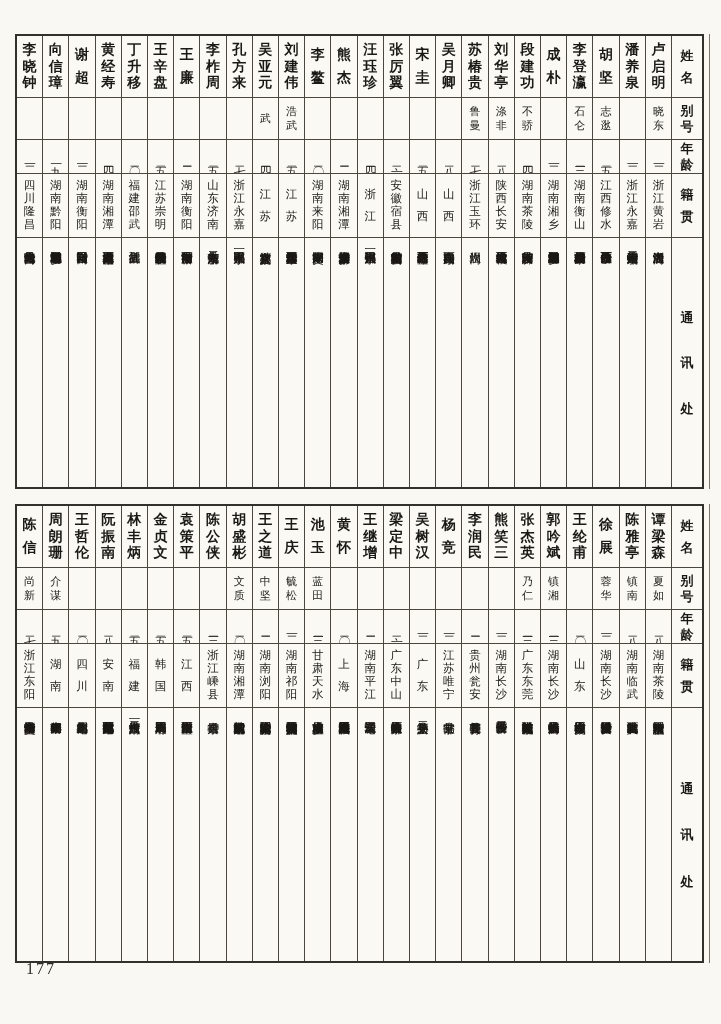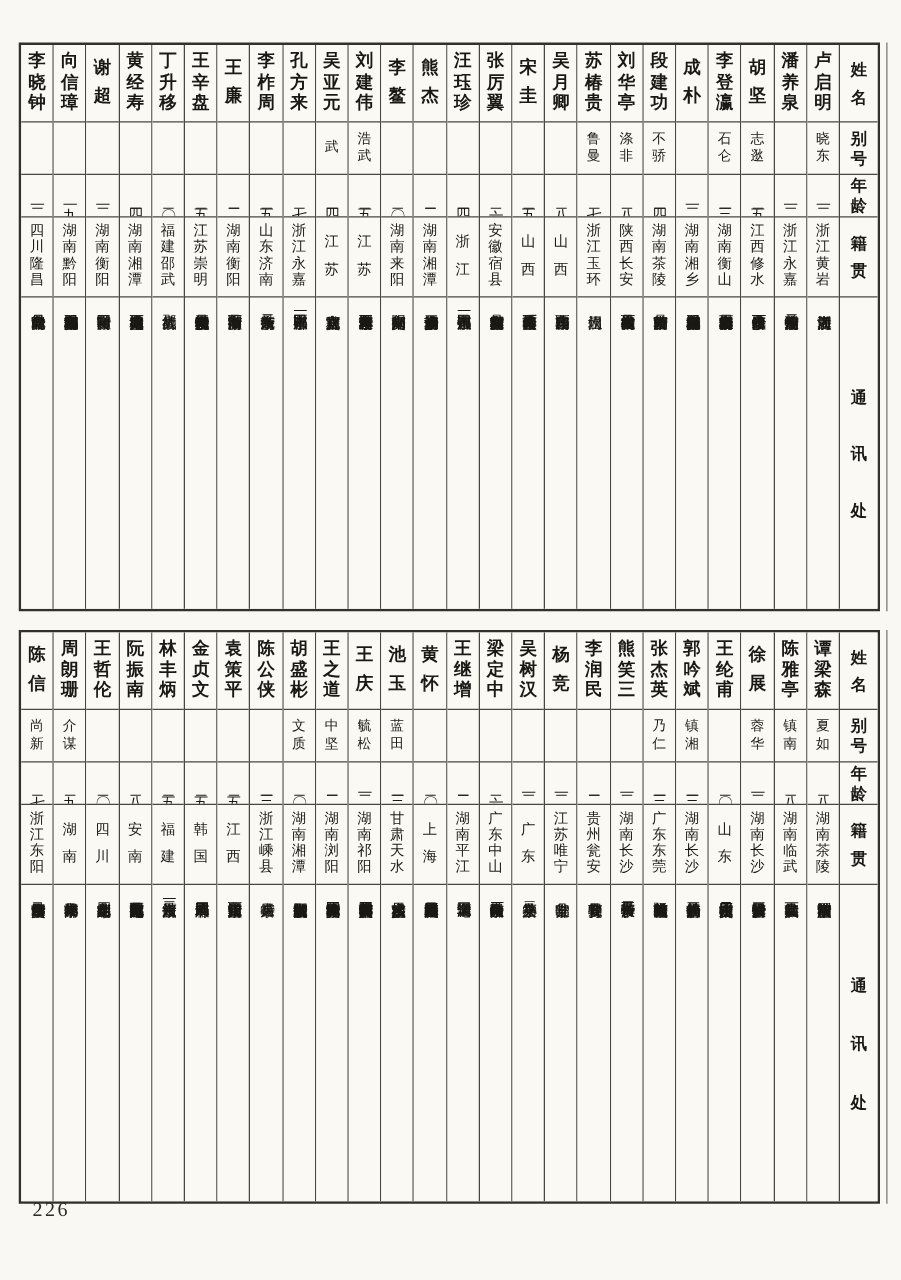--- a/index.html
+++ b/index.html
@@ -1434,14 +1434,14 @@
             <span>江</span>
             <span>东</span>
             <span>阳</span>
           </div>
         </div>
         <div class="cell addr">
           <span class="vtext">浙江金华佛堂转南马交白塔</span>
         </div>
       </div>
     </div>
-  <div class="page-number">226</div>
+  <div class="page-number">177</div>
 </div>
 
 </body></html>

